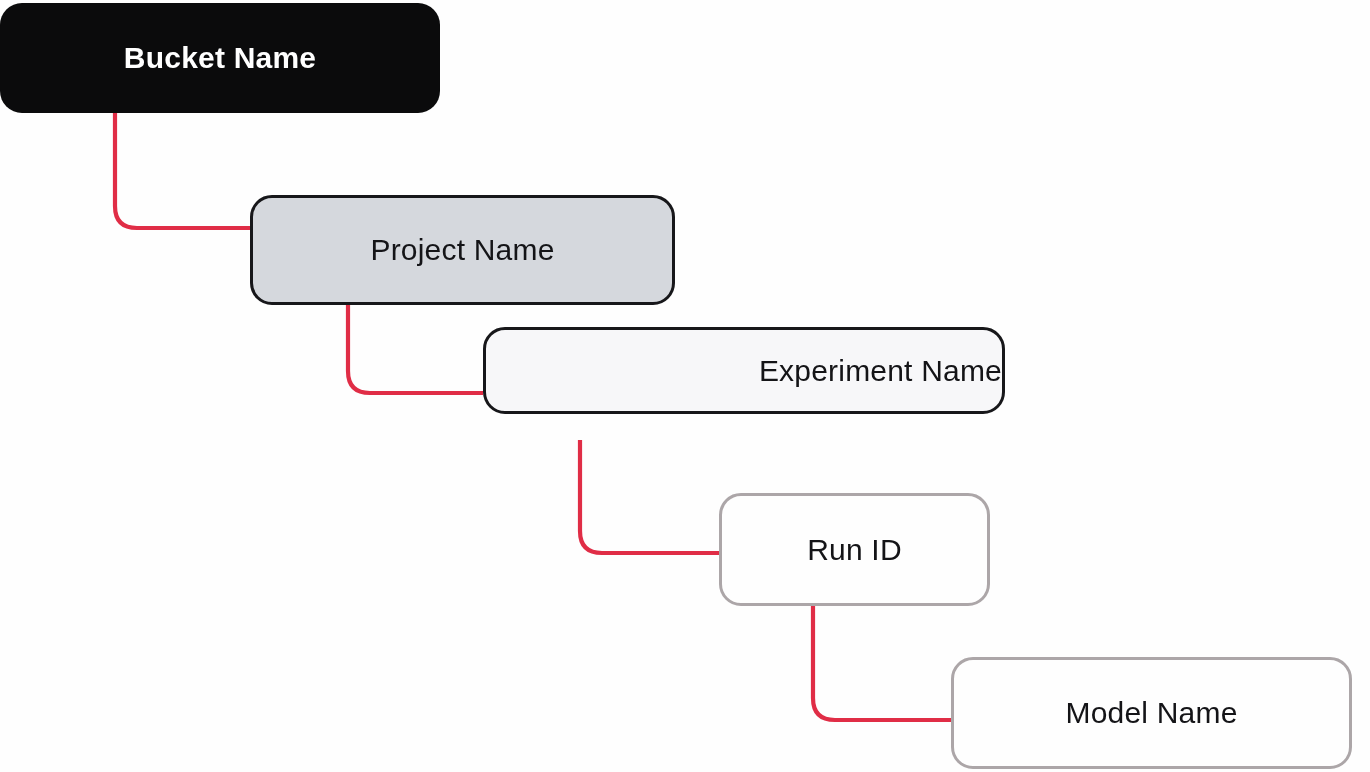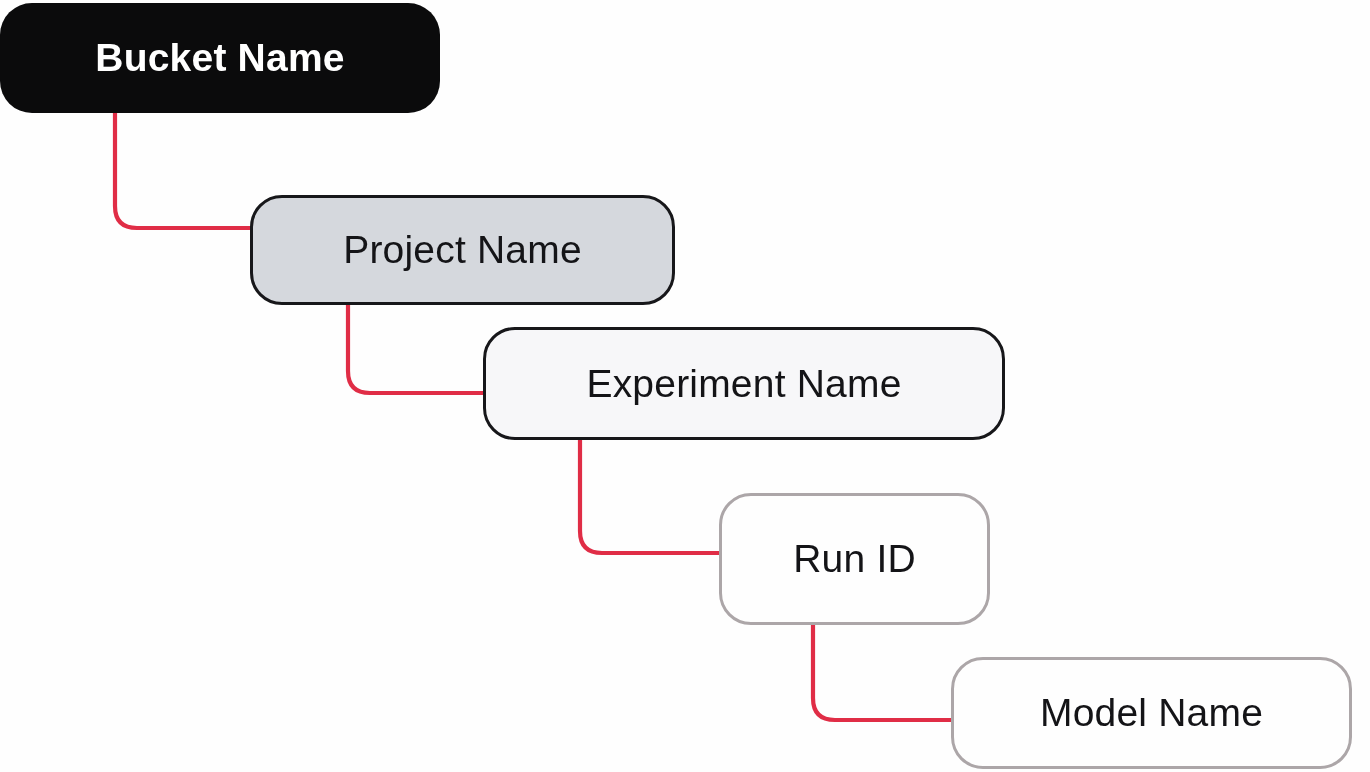--- a/index.html
+++ b/index.html
@@ -30,22 +30,22 @@
     fill: none;
     stroke: var(--connector, #e02d46);
     stroke-width: 4.2;
   }
   .node {
     position: absolute;
     display: flex;
     align-items: center;
     justify-content: center;
     box-sizing: border-box;
-    border-radius: 32px;
-    font-size: 39px;
+    border-radius: 22px;
+    font-size: 30px;
     letter-spacing: 0.2px;
     color: var(--text, #141417);
     white-space: nowrap;
   }
   .node-bucket {
     left: 0px;
     top: 3px;
     width: 440px;
     height: 110px;
     background: var(--bucket-bg, #0b0b0c);
@@ -58,29 +58,30 @@
     width: 425px;
     height: 110px;
     background: var(--project-bg, #d5d8dd);
     border: 3.5px solid var(--dark-border, #17171a);
     margin-top: 30px;
   }
   .node-experiment {
     left: 483px;
     top: 327px;
     width: 522px;
-    height: 113px;
+    height: 87px;
     background: var(--experiment-bg, #f7f7f9);
     border: 3.5px solid var(--dark-border, #17171a);
+    justify-content: flex-end;
   }
   .node-run {
     left: 719px;
     top: 493px;
     width: 271px;
-    height: 132px;
+    height: 113px;
     background: var(--plain-bg, #fefefe);
     border: 3.5px solid var(--gray-border, #aca6a8);
   }
   .node-model {
     left: 951px;
     top: 657px;
     width: 401px;
     height: 112px;
     background: var(--plain-bg, #fefefe);
     border: 3.5px solid var(--gray-border, #aca6a8);

